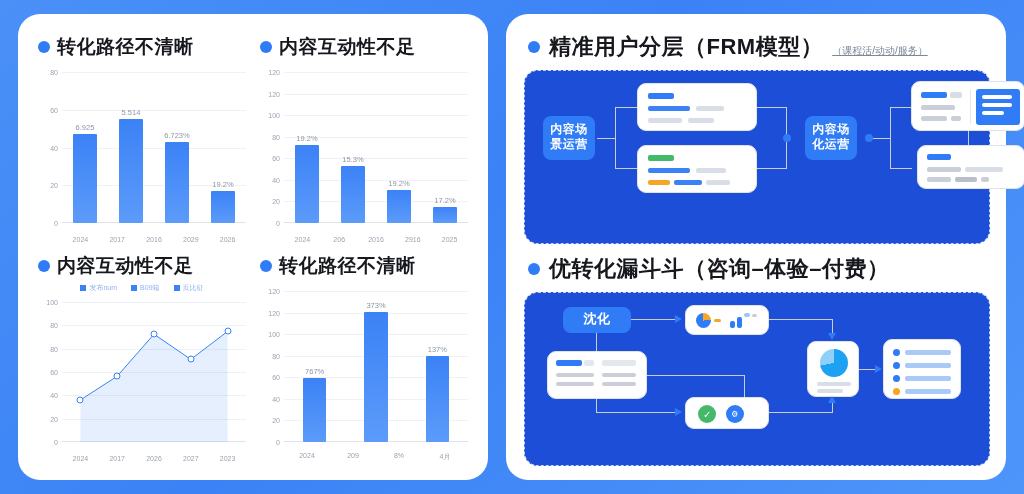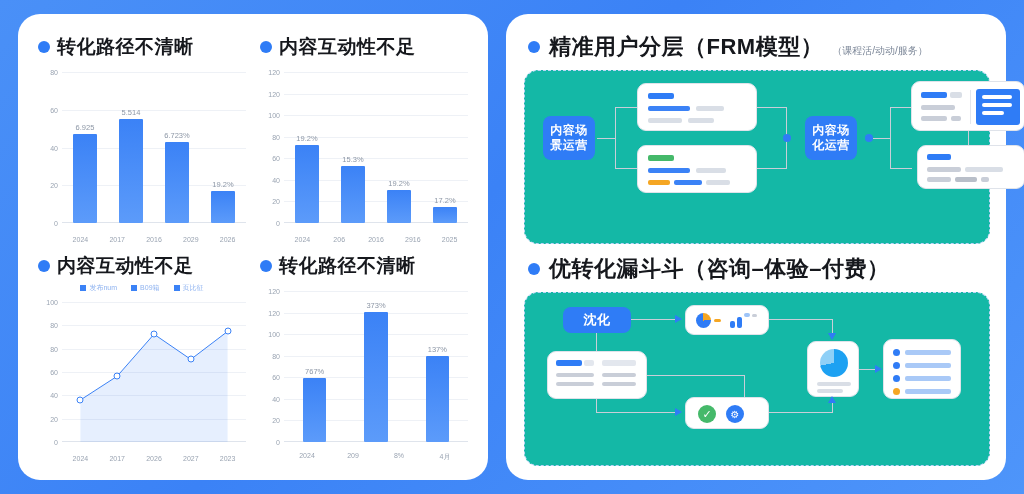--- a/index.html
+++ b/index.html
@@ -39,22 +39,22 @@
   .legend{display:flex;justify-content:center;gap:14px;margin-bottom:1px;}
   .lg{display:flex;align-items:center;gap:3px;font-size:7px;color:#8fb3f0;}
   .lgsq{width:6px;height:6px;background:#3b82f6;}
   .linebox{position:absolute;left:28px;right:4px;top:8px;bottom:24px;}
 
   
   .rsec{display:flex;flex-direction:column;flex:1;min-height:0;}
   .rsec+.rsec{margin-top:10px;}
   .rhead{display:flex;align-items:baseline;gap:9px;margin:0 0 8px 4px;}
   .rtitle{font-size:22px;font-weight:700;color:#16181d;letter-spacing:.5px;white-space:nowrap;}
-  .rsub{font-size:10px;color:#7c8798;white-space:nowrap;}
-  .dashbox{flex:1;border:1.5px dashed #bcd4f7;border-radius:14px;background:#14b8a6;position:relative;min-height:0;}
+  .rsub{font-size:10px;color:#7c8798;white-space:nowrap;text-decoration:underline;}
+  .dashbox{flex:1;border:1.5px dashed #bcd4f7;border-radius:14px;background:#1d4ed8;position:relative;min-height:0;font-family:Liberation Mono, monospace;}
 
   .node-blue{position:absolute;background:#2f7cf6;color:#fff;border-radius:8px;
     display:flex;align-items:center;justify-content:center;text-align:center;
     font-size:12px;font-weight:700;line-height:1.25;letter-spacing:.5px;}
   .card{position:absolute;background:#fff;border:1.3px solid #dfe3ea;border-radius:9px;box-sizing:border-box;}
   .ln{position:absolute;background:#c9ced8;}
   .jdot{position:absolute;width:8px;height:8px;border-radius:50%;background:#2f7cf6;}
   .bbar{position:absolute;border-radius:2px;}
   .arrow{position:absolute;width:0;height:0;}
   .circ{position:absolute;border-radius:50%;}

